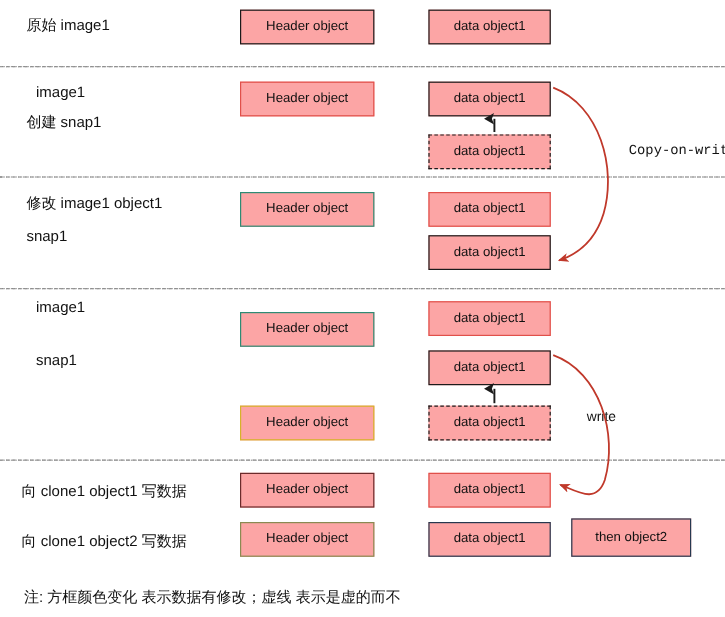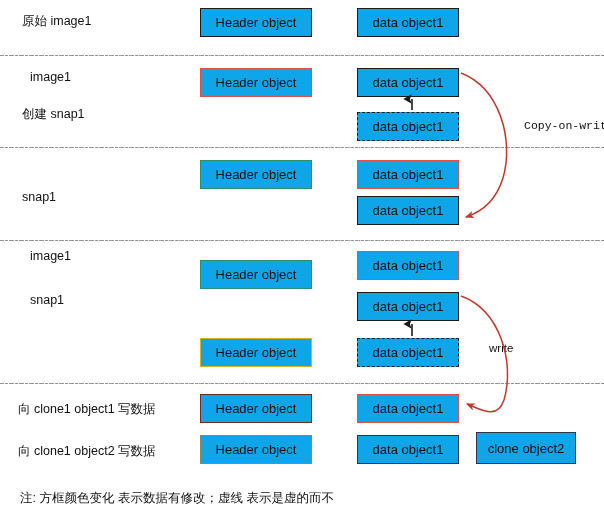--- a/index.html
+++ b/index.html
@@ -40,23 +40,23 @@
   .label {
     position: absolute;
     font-size: 12.5px;
     line-height: 14px;
     white-space: nowrap;
     color: #111;
   }
   .box {
     position: absolute;
     box-sizing: border-box;
-    background: #0ea5e9;
+    background: #fca5a5;
     border: 1px solid #1b1b1b;
-    font-size: 13px;
+    font-size: 11px;
     line-height: 1;
     display: flex;
     align-items: center;
     justify-content: center;
     white-space: nowrap;
     color: #111;
   }
   .box.dashed {
     border-style: dashed;
     border-width: 1.4px;
@@ -92,28 +92,29 @@
   <div class="sep" style="top:55px;"></div>
   <div class="sep" style="top:147px;"></div>
   <div class="sep" style="top:240px;"></div>
   <div class="sep" style="top:383px;"></div>
 
   <div class="label" style="left:22px; top:14px;">原始 image1</div>
   <div class="box" style="left:200px; top:8px; width:112px; height:29px; border-color:#1b1b1b;">Header object</div>
   <div class="box" style="left:357px; top:8px; width:102px; height:29px; border-color:#1b1b1b;">data object1</div>
 
   <div class="label" style="left:30px; top:70px;">image1</div>
-  <div class="label" style="left:22px; top:107px;">创建 snap1</div>
+  <div class="label" style="left:22px; top:95px;">创建 snap1</div>
 
   <div class="box" style="left:200px; top:68px; width:112px; height:29px; border-color:#e0504a;">Header object</div>
   <div class="box" style="left:357px; top:68px; width:102px; height:29px; border-color:#1b1b1b;">data object1</div>
   <div class="box dashed" style="left:357px; top:112px; width:102px; height:29px; border-color:#1b1b1b;">data object1</div>
 
   <div class="cow-text" style="left:524px; top:117px;font-family:Liberation Mono, monospace;">Copy-on-write</div>
 
+  <div class="label" style="left:22px; top:162px;">修改 image1 object1</div>
   <div class="label" style="left:22px; top:190px;">snap1</div>
 
   <div class="box" style="left:200px; top:160px; width:112px; height:29px; border-color:#2e8b74;">Header object</div>
   <div class="box" style="left:357px; top:160px; width:102px; height:29px; border-color:#e0504a;">data object1</div>
   <div class="box" style="left:357px; top:196px; width:102px; height:29px; border-color:#1b1b1b;">data object1</div>
 
   <div class="label" style="left:30px; top:249px;">image1</div>
   <div class="label" style="left:30px; top:293px;">snap1</div>
 
   <div class="box" style="left:200px; top:260px; width:112px; height:29px; border-color:#2e8b74;">Header object</div>
@@ -125,21 +126,21 @@
 
   <div class="cow-text" style="left:489px; top:340px;">write</div>
 
   <div class="label" style="left:18px; top:402px;">向 clone1 object1 写数据</div>
   <div class="box" style="left:200px; top:394px; width:112px; height:29px; border-color:#6b2b2b;">Header object</div>
   <div class="box" style="left:357px; top:394px; width:102px; height:29px; border-color:#e0504a;">data object1</div>
 
   <div class="label" style="left:18px; top:444px;">向 clone1 object2 写数据</div>
   <div class="box" style="left:200px; top:435px; width:112px; height:29px; border-color:#8a8a52;">Header object</div>
   <div class="box" style="left:357px; top:435px; width:102px; height:29px; border-color:#26384f;">data object1</div>
-  <div class="box" style="left:476px; top:432px; width:100px; height:32px; border-color:#26384f;">clone object2</div>
+  <div class="box" style="left:476px; top:432px; width:100px; height:32px; border-color:#26384f;">then object2</div>
 
   <div class="note" style="left:20px; top:490px;">注: 方框颜色变化 表示数据有修改；虚线 表示是虚的而不</div>
 
   <svg class="overlay" viewBox="0 0 604 514">
     <defs>
       <marker id="redhead" markerWidth="7" markerHeight="7" refX="5.2" refY="3.1" orient="auto" markerUnits="strokeWidth">
         <path d="M6,3.1 L0,0.6 L1.6,3.1 L0,5.6 Z" fill="#c0392b"></path>
       </marker>
       <marker id="blackhead" markerWidth="6" markerHeight="6" refX="3" refY="5.4" orient="auto" markerUnits="strokeWidth">
         <path d="M3,0 L0,5.2 L3,4.1 L6,5.2 Z" fill="#1b1b1b"></path>

